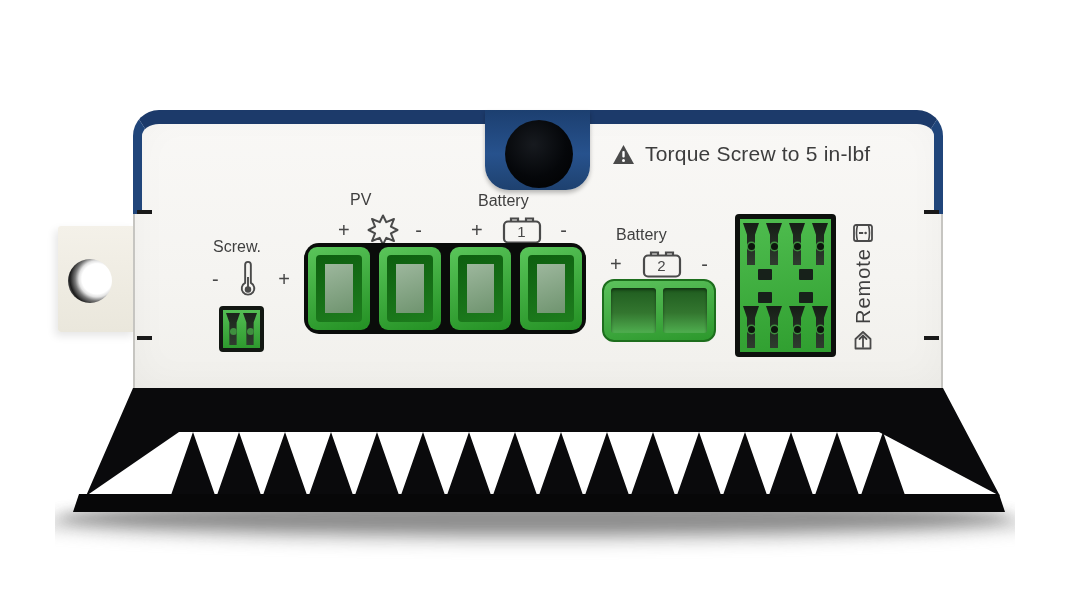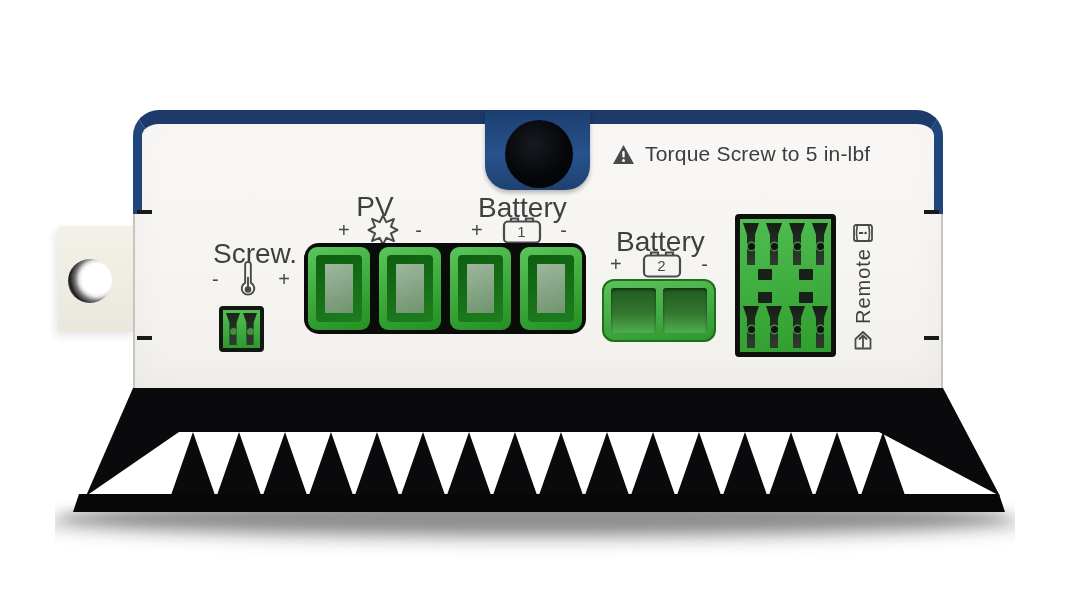--- a/index.html
+++ b/index.html
@@ -31,21 +31,21 @@
   .blue-tab{left:485px;top:110px;width:105px;height:80px;z-index:4;
         background:linear-gradient(180deg,#1c3f70 0%,#27528d 55%,#1e416f 100%);
         border-radius:0 0 24px 24px;box-shadow:0 3px 4px rgba(0,0,0,.25);}
   .knob{left:505px;top:120px;width:68px;height:68px;border-radius:50%;z-index:5;
         background:radial-gradient(circle at 42% 36%, #171a1f 0%, #05070a 55%, #000 100%);}
 
   
   .warning{left:612px;top:142px;z-index:6;display:flex;align-items:center;gap:10px;justify-content:center;}
   .warning-text{font-size:21px;color:#3d3d3d;letter-spacing:.2px;}
 
-  .port-title{z-index:6;text-align:center;font-size:28px;color:#3f3f3f;}
+  .port-title{z-index:6;text-align:left;font-size:16px;color:#3f3f3f;}
   .polarity-row{z-index:6;display:flex;align-items:center;justify-content:space-between;}
   .pm{font-size:20px;color:#464646;}
 
   
   .temp-term{left:219px;top:306px;width:45px;height:46px;z-index:6;box-sizing:border-box;
         border:4px solid #121712;border-radius:4px;display:flex;gap:3px;padding:3px;
         background:linear-gradient(180deg,#54be54,#2e9a2e);}
   .temp-pin{flex:1;position:relative;background:linear-gradient(180deg,#1b241b,#2f3d2f);
         clip-path:polygon(0 0,100% 0,76% 30%,76% 100%,24% 100%,24% 30%);}
   .temp-pin::after{content:"";position:absolute;left:50%;top:58%;width:7px;height:7px;margin:-3.5px;

